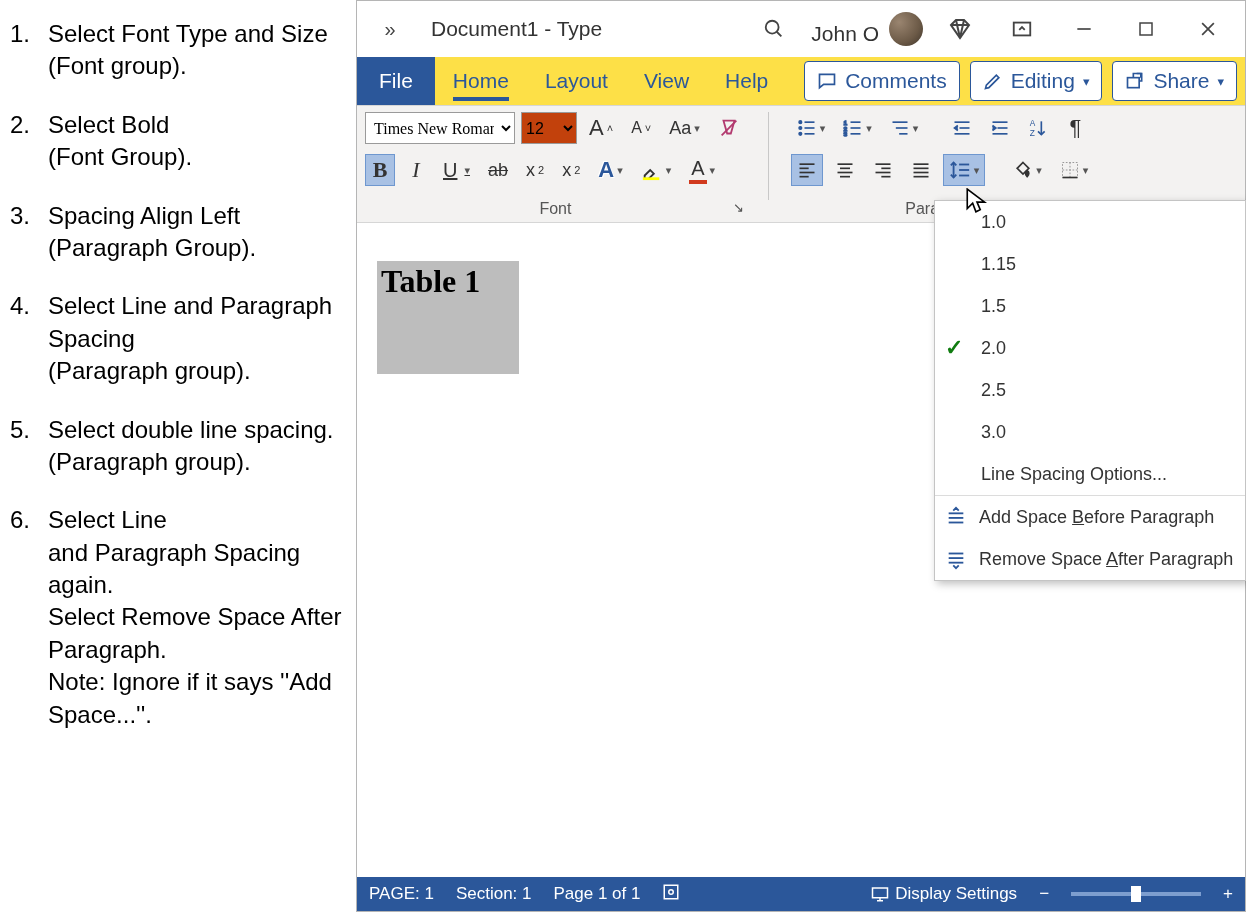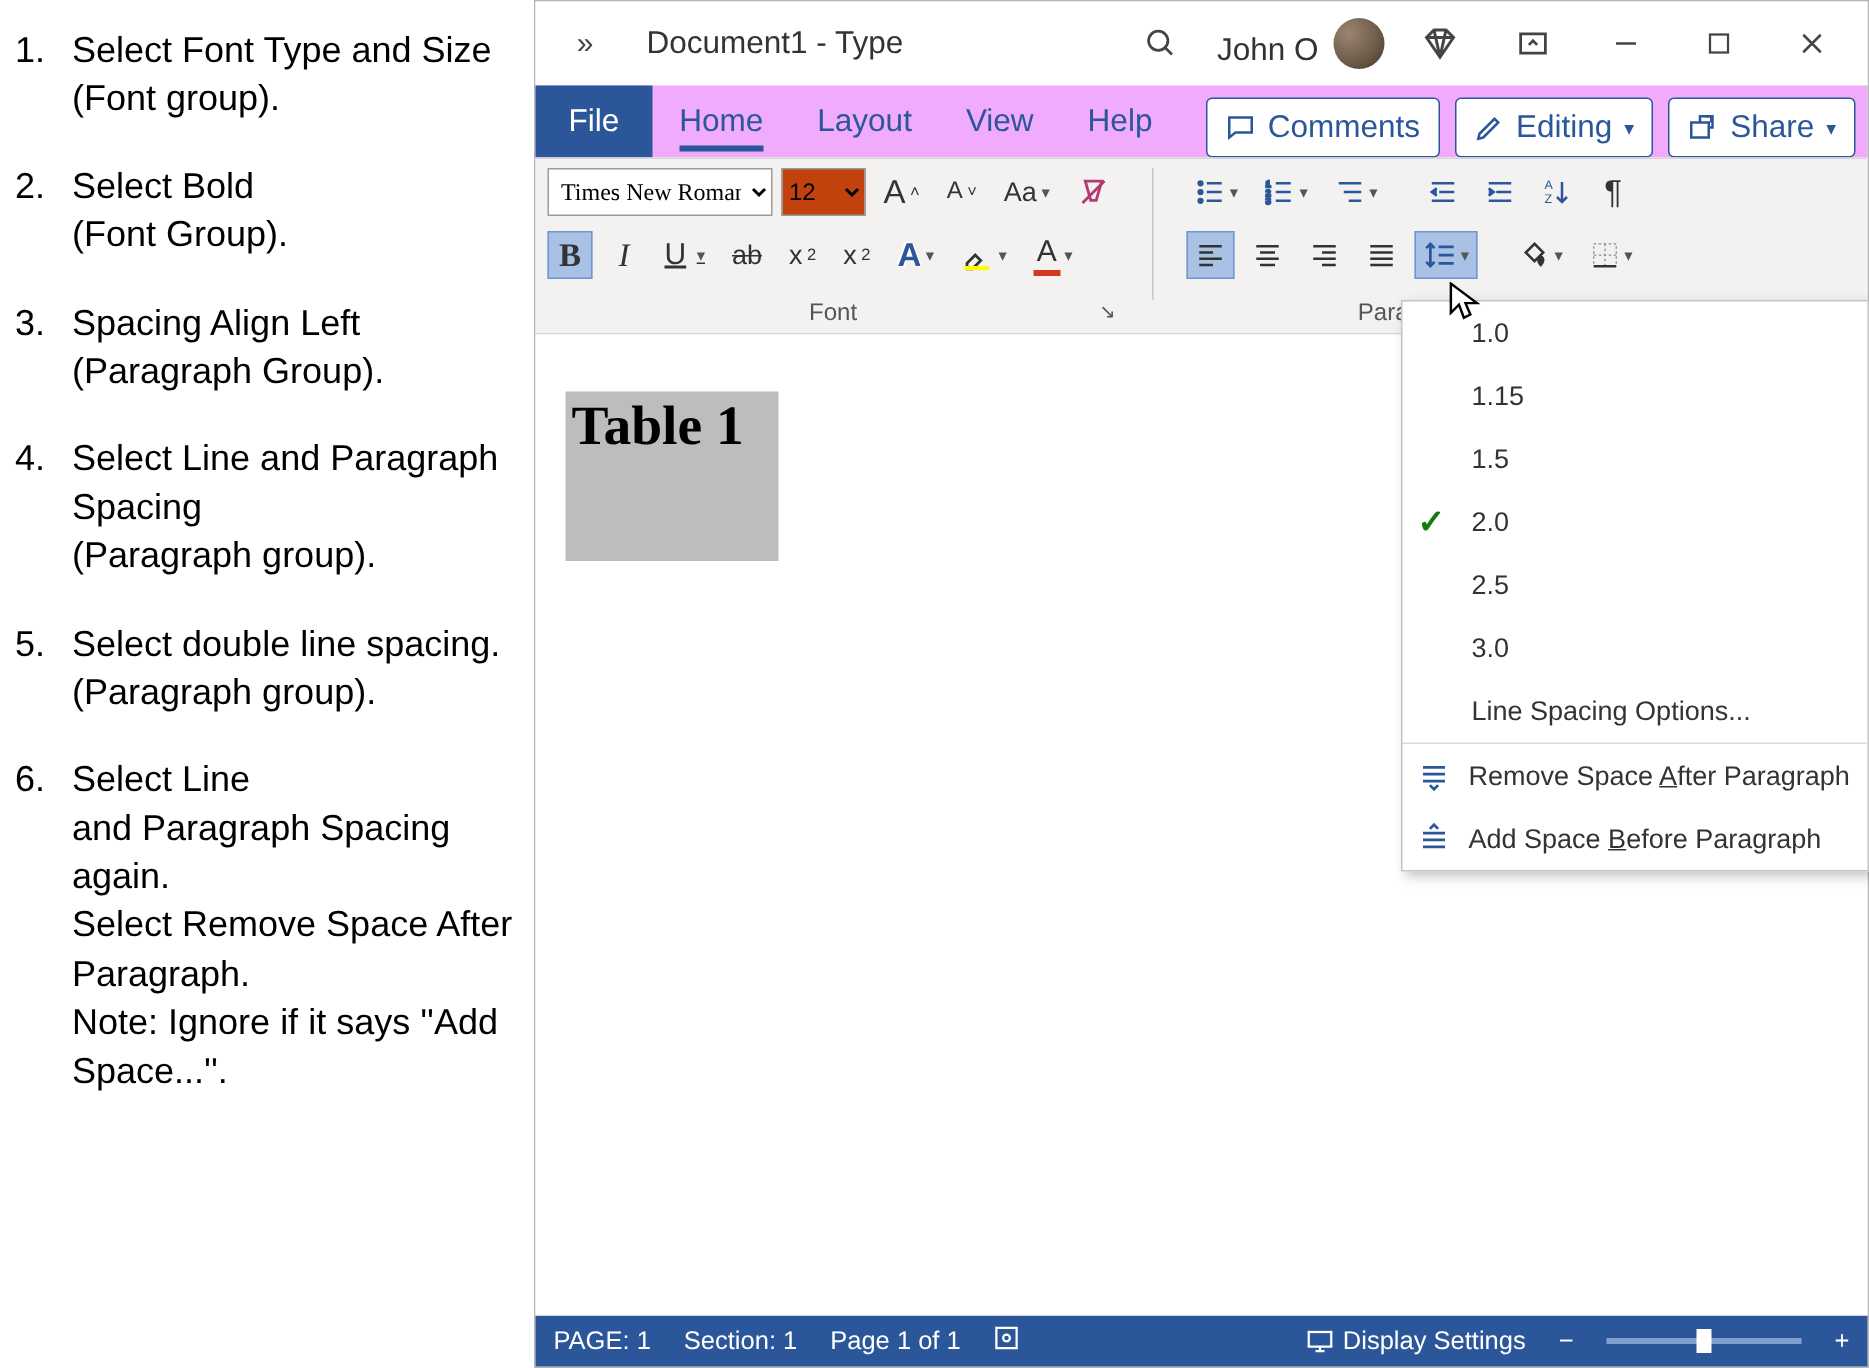--- a/index.html
+++ b/index.html
@@ -86,24 +86,24 @@
   }
   .avatar {
     width: 34px; height: 34px;
     border-radius: 50%;
     background: radial-gradient(circle at 30% 30%, #9a8570, #6c5a47 60%, #3c3329);
   }
   
   .tabrow {
     height: 48px;
     display: flex;
-    align-items: flex-end;
+    align-items: center;
     padding: 0 8px 0 0;
     gap: 0;
-    background: #f0abfc;
+    background: #fde047;
   }
   .file-tab {
     background: #2b579a;
     color: #fff;
     font-size: 21px;
     height: 48px;
     padding: 0 22px;
     display: flex;
     align-items: center;
   }
@@ -222,21 +222,21 @@
     position: absolute;
     left: 20px; top: 38px;
     width: 142px; height: 113px;
     background: #bdbdbd;
   }
   .doc-text {
     position: absolute;
     left: 24px; top: 40px;
     font-family: "Times New Roman", serif;
     font-weight: bold;
-    font-size: 37px;
+    font-size: 32px;
     color: #000;
   }
   
   .ls-menu {
     position: absolute;
     top: 200px; left: 934px;
     width: 312px;
     background: #fff;
     border: 1px solid #c4c4c4;
     box-shadow: 3px 3px 8px rgba(0,0,0,0.25);
@@ -668,35 +668,35 @@
     </div>
   <div class="ls-item">
       <span>3.0</span>
     </div>
   <div class="ls-item">
       <span>Line Spacing Options...</span>
     </div>
   <div class="ls-sep"></div>
   <div class="ls-item-icon">
     <svg width="22" height="22" viewBox="0 0 24 24" stroke="#2b579a" stroke-width="2" fill="none">
+        <line x1="4" y1="8" x2="20" y2="8"></line>
+        <line x1="4" y1="13" x2="20" y2="13"></line>
+        <line x1="4" y1="18" x2="20" y2="18"></line>
+        <polyline points="9 5 12 2 15 5"></polyline>
+      </svg>
+    <span><span>Add Space </span><span class="underline-accent">B</span><span>efore Paragraph</span></span>
+  </div>
+  <div class="ls-item-icon">
+    <svg width="22" height="22" viewBox="0 0 24 24" stroke="#2b579a" stroke-width="2" fill="none">
         <line x1="4" y1="6" x2="20" y2="6"></line>
         <line x1="4" y1="11" x2="20" y2="11"></line>
         <line x1="4" y1="16" x2="20" y2="16"></line>
         <polyline points="9 19 12 22 15 19"></polyline>
       </svg>
     <span><span>Remove Space </span><span class="underline-accent">A</span><span>fter Paragraph</span></span>
   </div>
-  <div class="ls-item-icon">
-    <svg width="22" height="22" viewBox="0 0 24 24" stroke="#2b579a" stroke-width="2" fill="none">
-        <line x1="4" y1="8" x2="20" y2="8"></line>
-        <line x1="4" y1="13" x2="20" y2="13"></line>
-        <line x1="4" y1="18" x2="20" y2="18"></line>
-        <polyline points="9 5 12 2 15 5"></polyline>
-      </svg>
-    <span><span>Add Space </span><span class="underline-accent">B</span><span>efore Paragraph</span></span>
-  </div>
 </div>
 
 <div class="cursor">
   <svg width="22" height="26" viewBox="0 0 20 24">
       <path d="M1 1l0 18 5-5 3 8 4-2-3-7 7 0z" fill="#fff" stroke="#000" stroke-width="1.5"></path>
     </svg>
 </div>
 
 </body></html>

